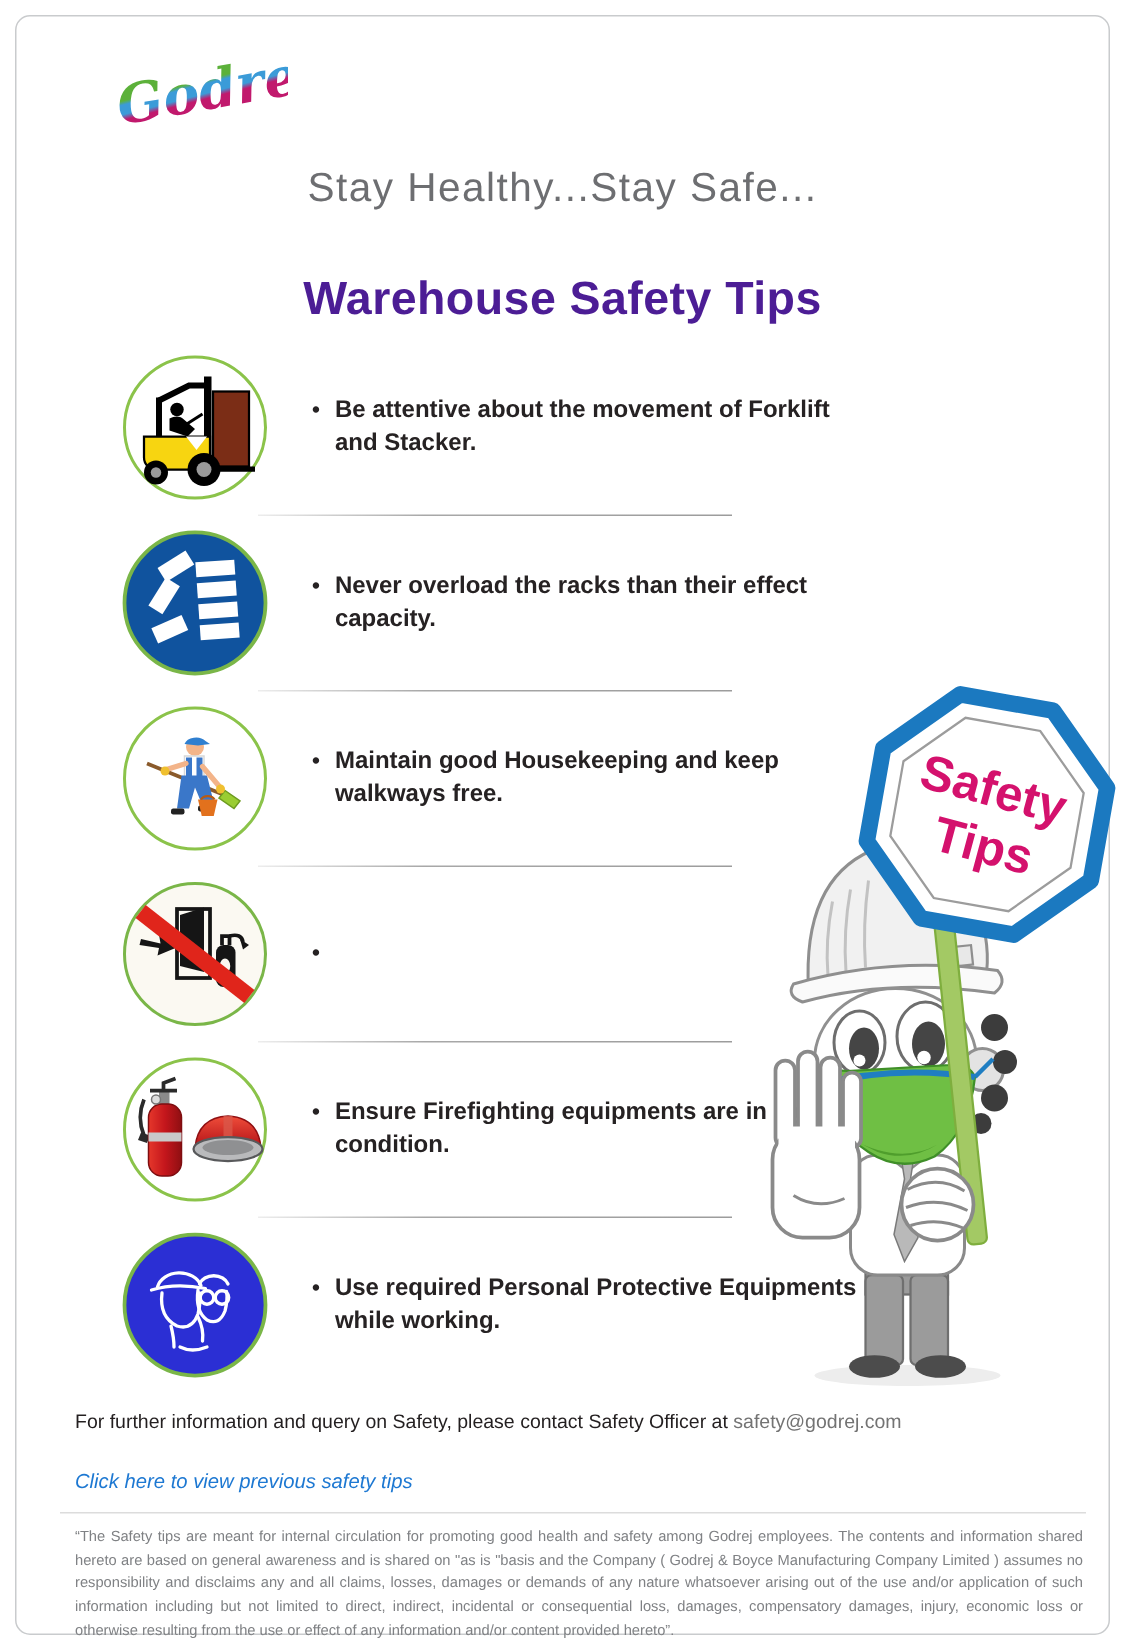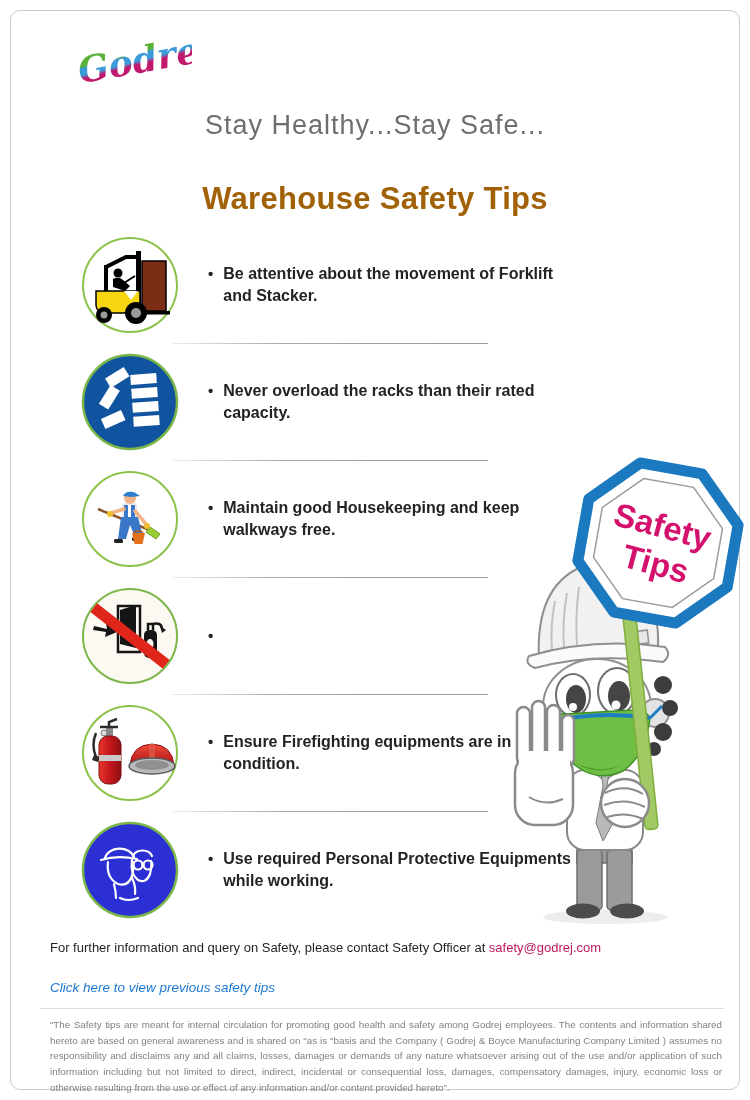--- a/index.html
+++ b/index.html
@@ -4,35 +4,35 @@
 <style>
   html,body{margin:0;padding:0;background:#fff;}
   .page{position:relative;width:750px;height:1100px;background:#fff;overflow:hidden;
         font-family:"Liberation Sans",sans-serif;}
   .page-frame{position:absolute;left:10px;top:10px;width:728px;height:1078px;
         border:1px solid #c9cbcd;border-radius:10px;pointer-events:none;}
   .logo{position:absolute;left:72px;top:24px;width:120px;height:76px;}
   .tagline{position:absolute;left:0;top:110px;width:750px;text-align:center;
         font-size:27px;color:#6d6e71;letter-spacing:1px;}
   .title{position:absolute;left:0;top:181px;width:750px;text-align:center;
-        font-size:31px;font-weight:bold;color:#a16207;letter-spacing:.3px;}
+        font-size:31px;font-weight:bold;color:#4c1d95;letter-spacing:.3px;}
   .tips{position:absolute;left:0;top:226px;width:620px;}
   .tip-row{display:flex;align-items:center;height:117px;padding-left:80px;}
   .tip-icon{width:100px;height:100px;flex:none;}
   .tip-icon svg{display:block;width:100px;height:100px;}
   .tip-text{display:flex;margin-left:28px;width:372px;font-size:16px;font-weight:bold;
         color:#262223;line-height:1.32;}
   .tip-bullet{margin-right:10px;font-size:15px;line-height:1.4;}
   .tip-divider{position:absolute;left:172px;width:316px;height:1px;
         background:linear-gradient(to right,#ededed,#a8a8a8 35%,#9c9c9c);}
   .mascot{position:absolute;left:505px;top:455px;width:240px;height:470px;z-index:5;}
   .mascot svg{overflow:visible;}
   .sign-text{font-family:"Liberation Sans",sans-serif;font-weight:bold;}
   .footer-message{position:absolute;left:50px;top:939px;font-size:13px;color:#231f20;line-height:1.45;}
-  .email-link{color:#be185d;text-decoration:none;cursor:pointer;}
+  .email-link{color:#737373;text-decoration:none;cursor:pointer;}
   .prev-link{position:absolute;left:50px;top:980px;font-size:13.5px;color:#1d78d2;cursor:pointer;font-style:italic;}
   .disclaimer{position:absolute;left:40px;top:1008px;width:672px;border-top:1px solid #dcdcdc;
         padding:8px 2px 0 10px;color:#7f8184;font-size:9.8px;line-height:1.6;text-align:justify;}
   .disclaimer .label{margin-bottom:1px;}
 </style>
 </head>
 <body>
 
 <div class="page">
   <div class="page-frame"></div>
@@ -94,21 +94,21 @@
             <rect x="52" y="50" width="26" height="10"></rect>
             <rect x="52" y="64" width="26" height="10"></rect>
           </g>
           <rect x="26" y="20" width="22" height="11" fill="#fff" transform="rotate(-32 37 25)"></rect>
           <rect x="18" y="40" width="22" height="11" fill="#fff" transform="rotate(-58 29 45)"></rect>
           <rect x="22" y="62" width="22" height="11" fill="#fff" transform="rotate(-24 33 67)"></rect>
         </svg>
       </div>
       <div class="tip-text">
         <span class="tip-bullet">•</span>
-        <span>Never overload the racks than their rated capacity.</span>
+        <span>Never overload the racks than their effect capacity.</span>
       </div>
     </div>
 
     <div class="tip-row">
       <div class="tip-icon">
         <svg viewBox="0 0 100 100">
           <circle cx="50" cy="50" r="47" fill="#ffffff" stroke="#8bc34a" stroke-width="2"></circle>
           <path d="M18 40 L72 62" stroke="#8a5a2b" stroke-width="2.5"></path>
           <path d="M70 58 l10 7 -4 5 -10 -7 z" fill="#9acd32" stroke="#6d9b1f" stroke-width="1"></path>
           <circle cx="50" cy="29" r="6" fill="#f3b489"></circle>

